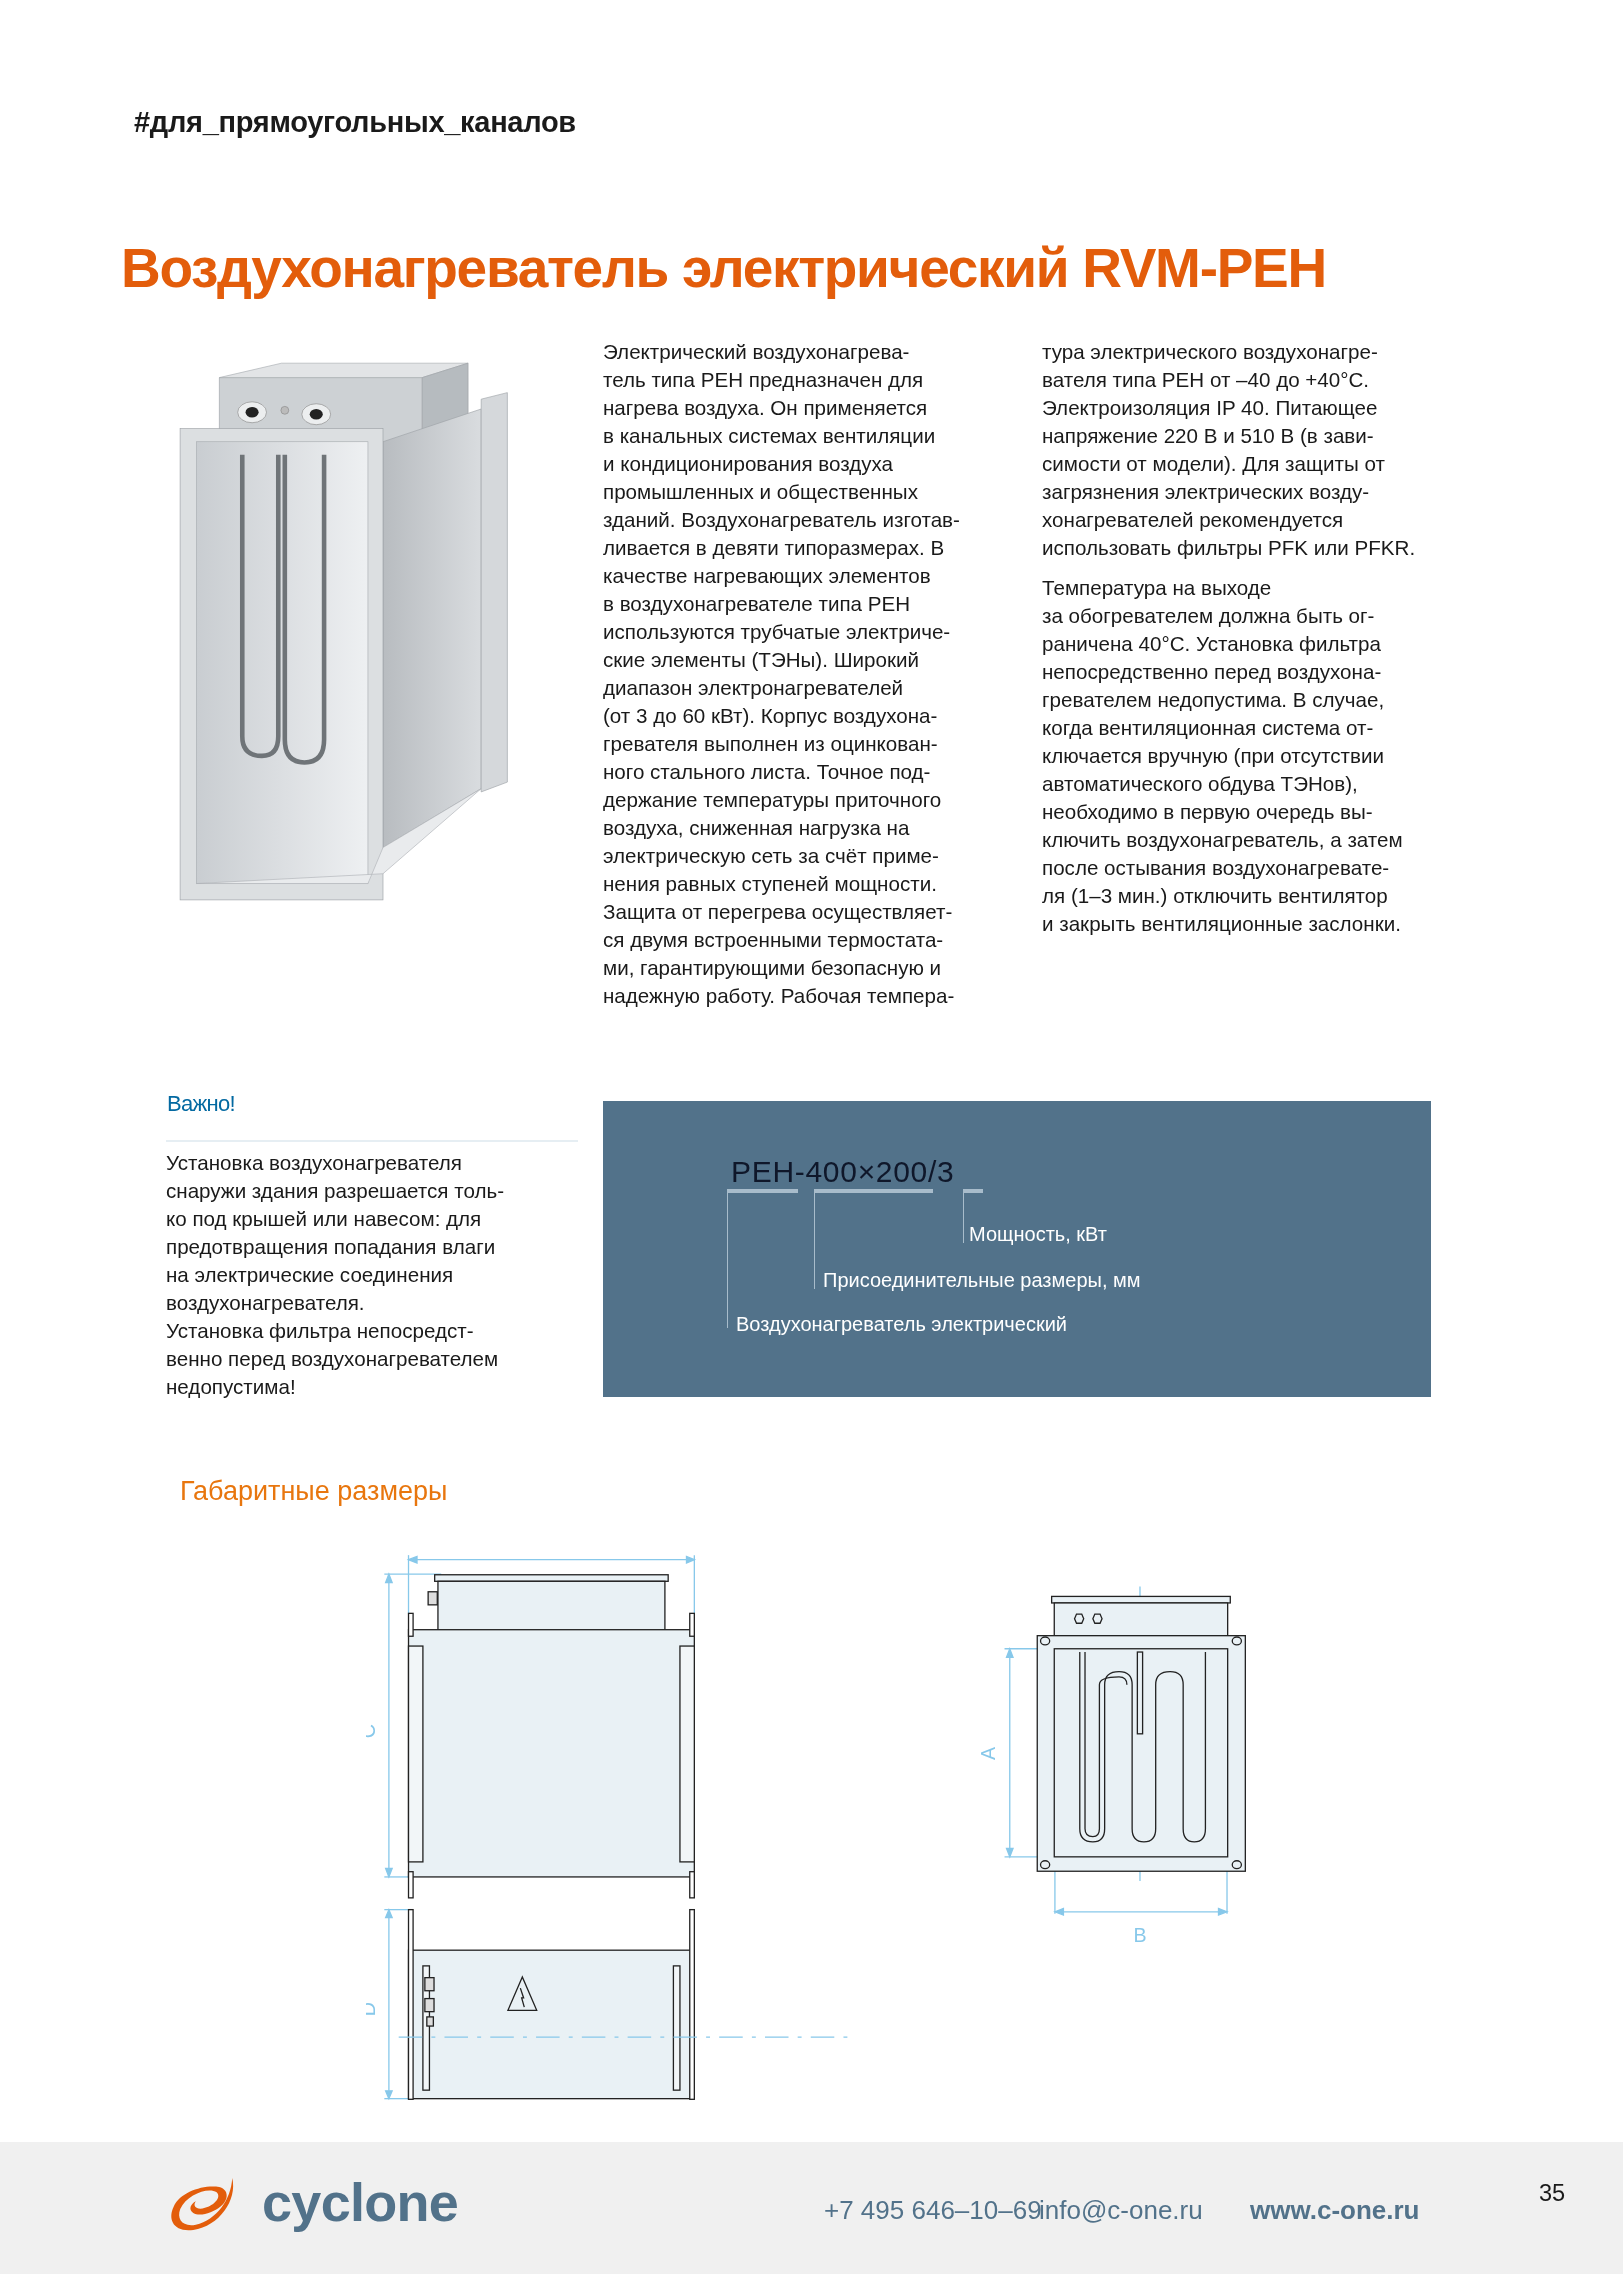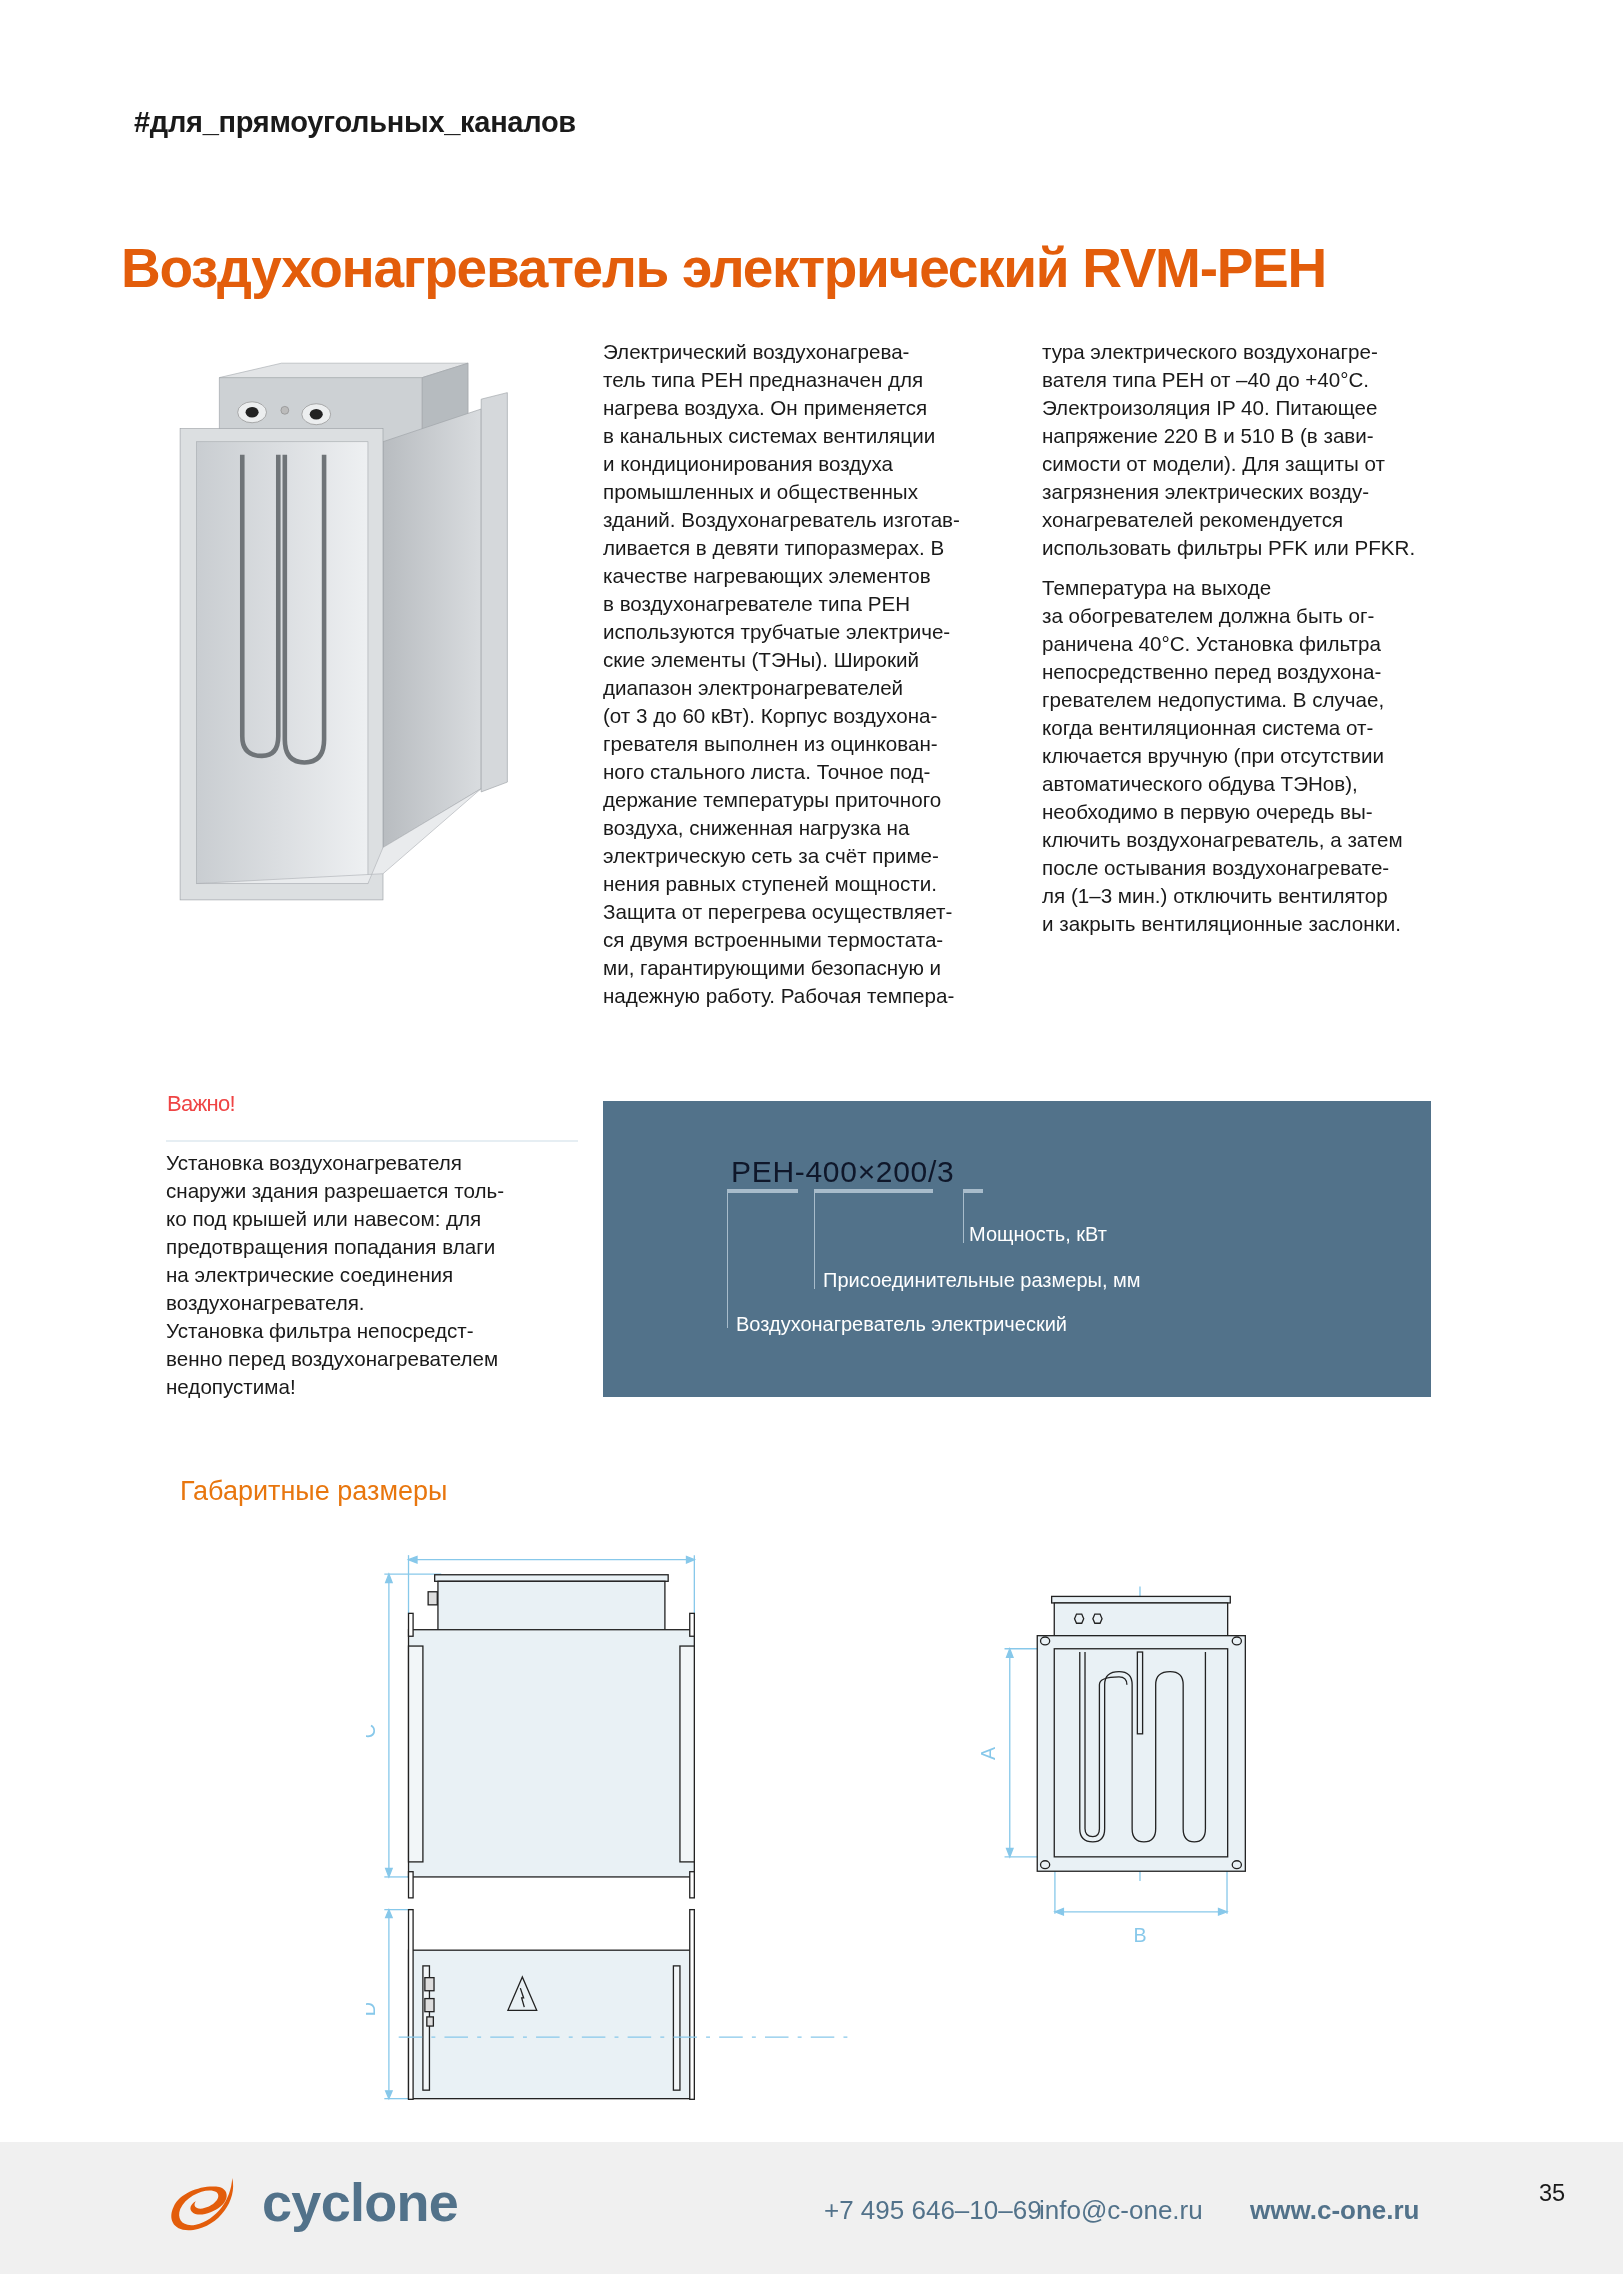--- a/index.html
+++ b/index.html
@@ -8,21 +8,21 @@
     background: #ffffff; font-family: "Liberation Sans", sans-serif; color: #1a1a1a;
   }
   .abs { position: absolute; }
   .hashtag { left: 134px; top: 106px; font-size: 29px; font-weight: bold; color: #1a1a1a; letter-spacing: -0.3px; }
   .title { left: 121px; top: 236px; font-size: 55px; font-weight: bold; color: #e35d0b; letter-spacing: -1.3px; white-space: nowrap; }
   .photo { left: 167px; top: 337px; width: 360px; height: 576px; }
   .col { font-size: 20.6px; line-height: 28px; color: #1a1a1a; white-space: pre-line; }
   .col1 { left: 603px; top: 338px; width: 393px; }
   .col2 { left: 1042px; top: 338px; width: 399px; }
   .col2b { left: 1042px; top: 574px; width: 399px; }
-  .important-title { left: 167px; top: 1091px; font-size: 22px; color: #ef4444; letter-spacing: -0.7px; }
+  .important-title { left: 167px; top: 1091px; font-size: 22px; color: #0369a1; letter-spacing: -0.7px; }
   .important-rule { left: 166px; top: 1140px; width: 412px; height: 2px; background: #e6eef3; }
   .important-text { left: 166px; top: 1149px; width: 419px; font-size: 20.6px; line-height: 28px; color: #1a1a1a; white-space: pre-line; }
   .code-box { left: 603px; top: 1101px; width: 828px; height: 296px; background: #52728a; }
   .code-box .code { left: 128px; top: 54px; font-size: 30px; color: #0f172a; letter-spacing: 0.7px; }
   .code-box .lbl { font-size: 20px; color: #ffffff; white-space: nowrap; }
   .dims-title { left: 180px; top: 1476px; font-size: 27px; color: #e8760e; }
   .drawing { position: absolute; }
   .footer { left: 0; top: 2142px; width: 1623px; height: 132px; background: #f0f0f0; }
   .logo-text { left: 262px; top: 2171px; font-size: 54px; font-weight: bold; color: #52728a; letter-spacing: -0.7px; }
   .contact { top: 2195px; font-size: 26px; color: #52728a; }

